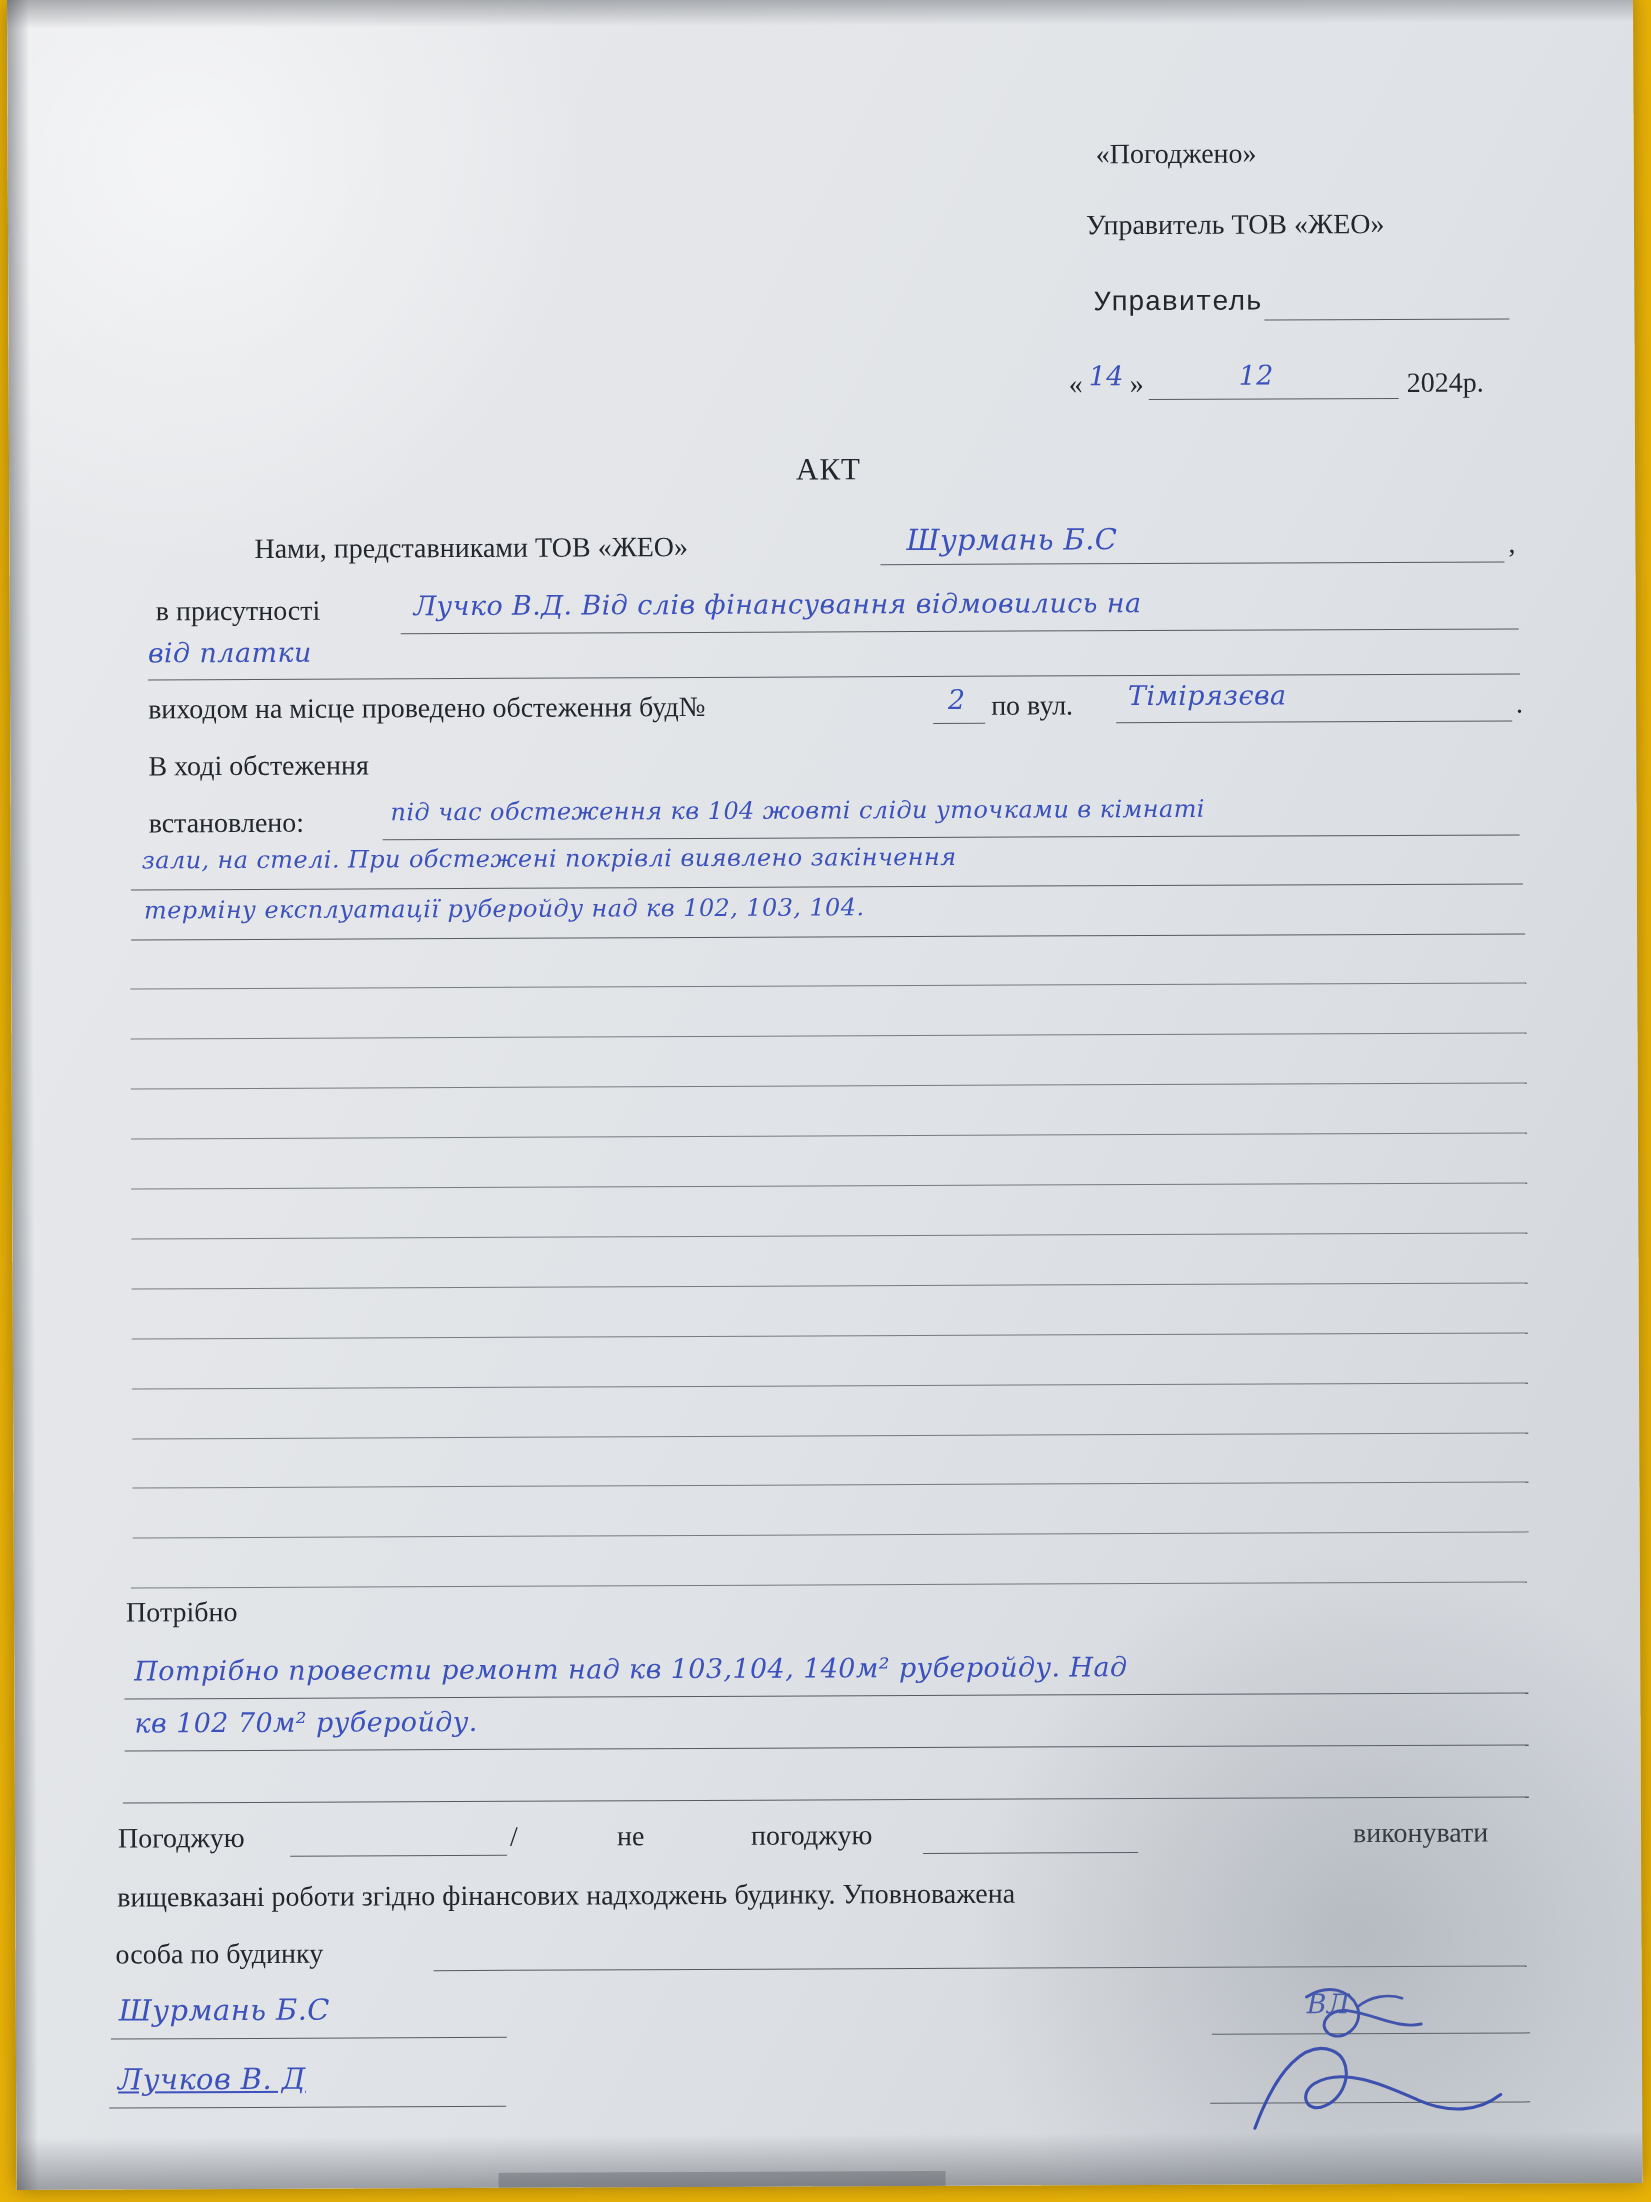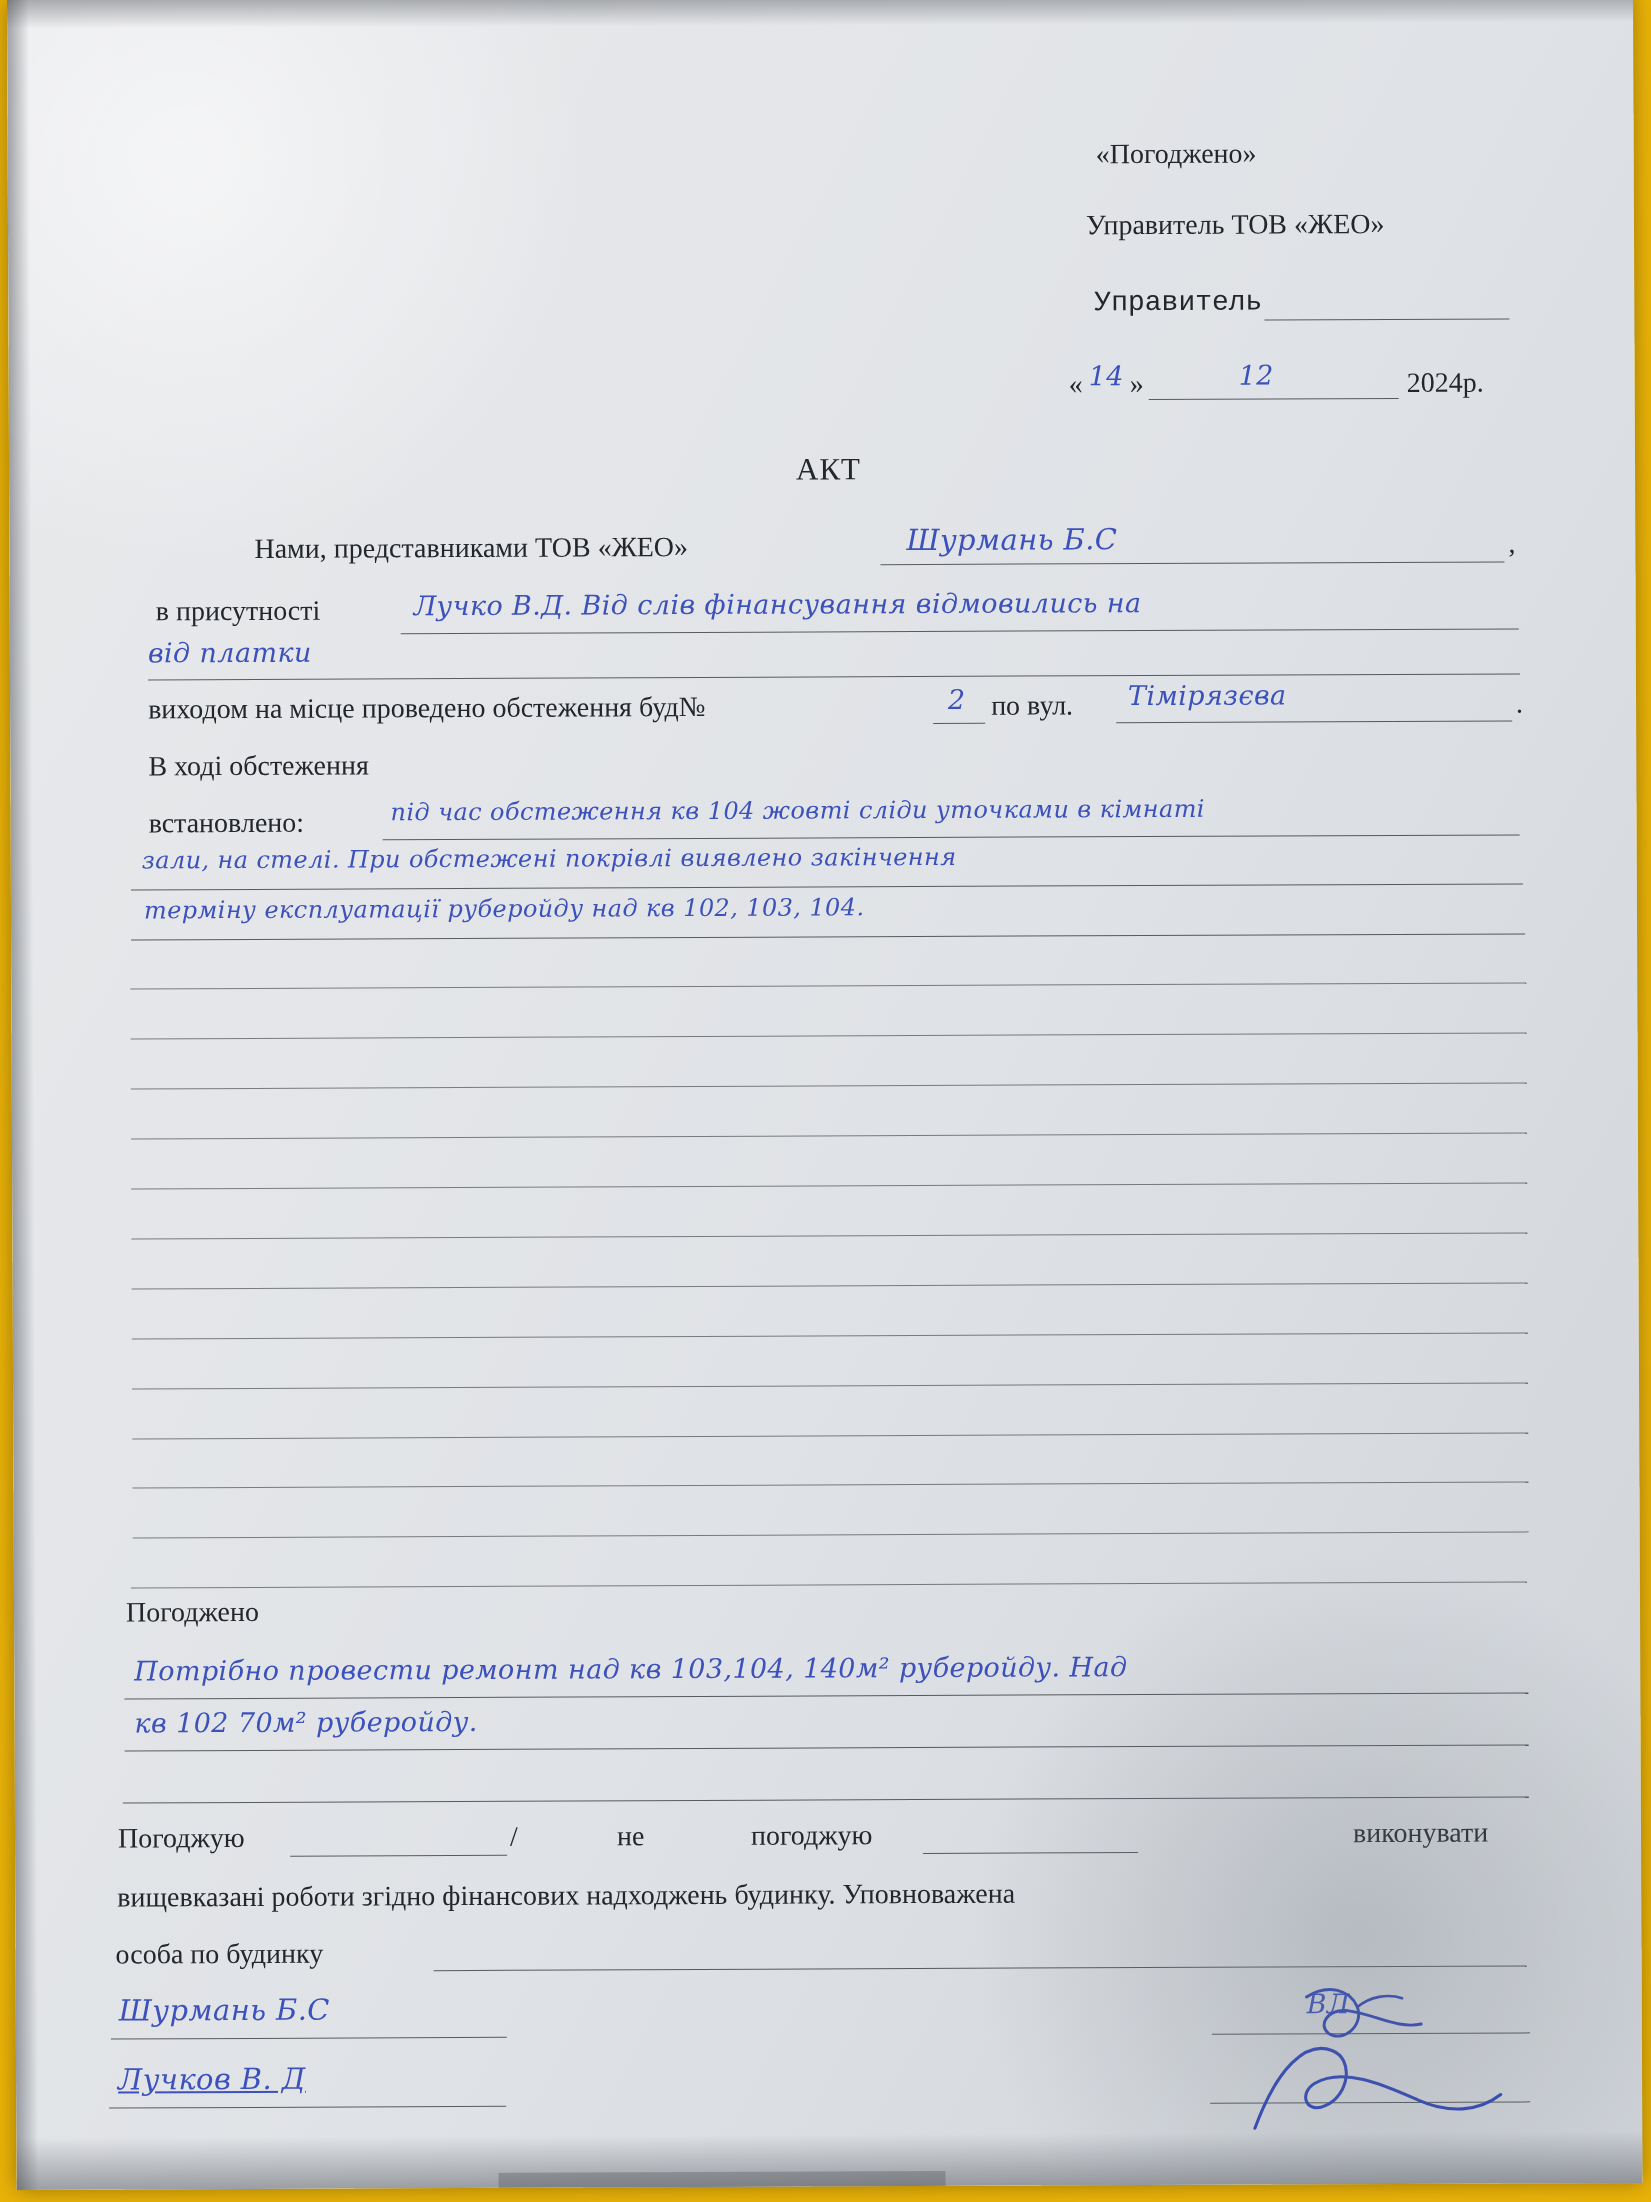--- a/index.html
+++ b/index.html
@@ -181,21 +181,21 @@
       <div class="rule thin" style="left:119px; top:1189px; width:1396px;"></div>
       <div class="rule thin" style="left:119px; top:1239px; width:1396px;"></div>
       <div class="rule thin" style="left:119px; top:1289px; width:1396px;"></div>
       <div class="rule thin" style="left:119px; top:1339px; width:1396px;"></div>
       <div class="rule thin" style="left:119px; top:1389px; width:1396px;"></div>
       <div class="rule thin" style="left:119px; top:1439px; width:1396px;"></div>
       <div class="rule thin" style="left:119px; top:1488px; width:1396px;"></div>
       <div class="rule thin" style="left:119px; top:1538px; width:1396px;"></div>
       <div class="rule thin" style="left:117px; top:1588px; width:1396px;"></div>
 
-      <div class="print" style="left:112px; top:1596px;">Погоджено</div>
+      <div class="print" style="left:112px; top:1596px;">Потрібно</div>
       <div class="rule" style="left:110px; top:1699px; width:1404px;"></div>
       <div class="hand" style="left:120px; top:1656px;">Потрібно провести ремонт над кв 103,104,  140м² руберойду. Над</div>
 
       <div class="rule" style="left:110px; top:1751px; width:1404px;"></div>
       <div class="hand" style="left:120px; top:1708px;">кв 102   70м² руберойду.</div>
 
       <div class="rule" style="left:108px; top:1803px; width:1406px;"></div>
 
       <div class="print" style="left:103px; top:1822px;">Погоджую</div>
       <div class="rule" style="left:275px; top:1857px; width:217px;"></div>

